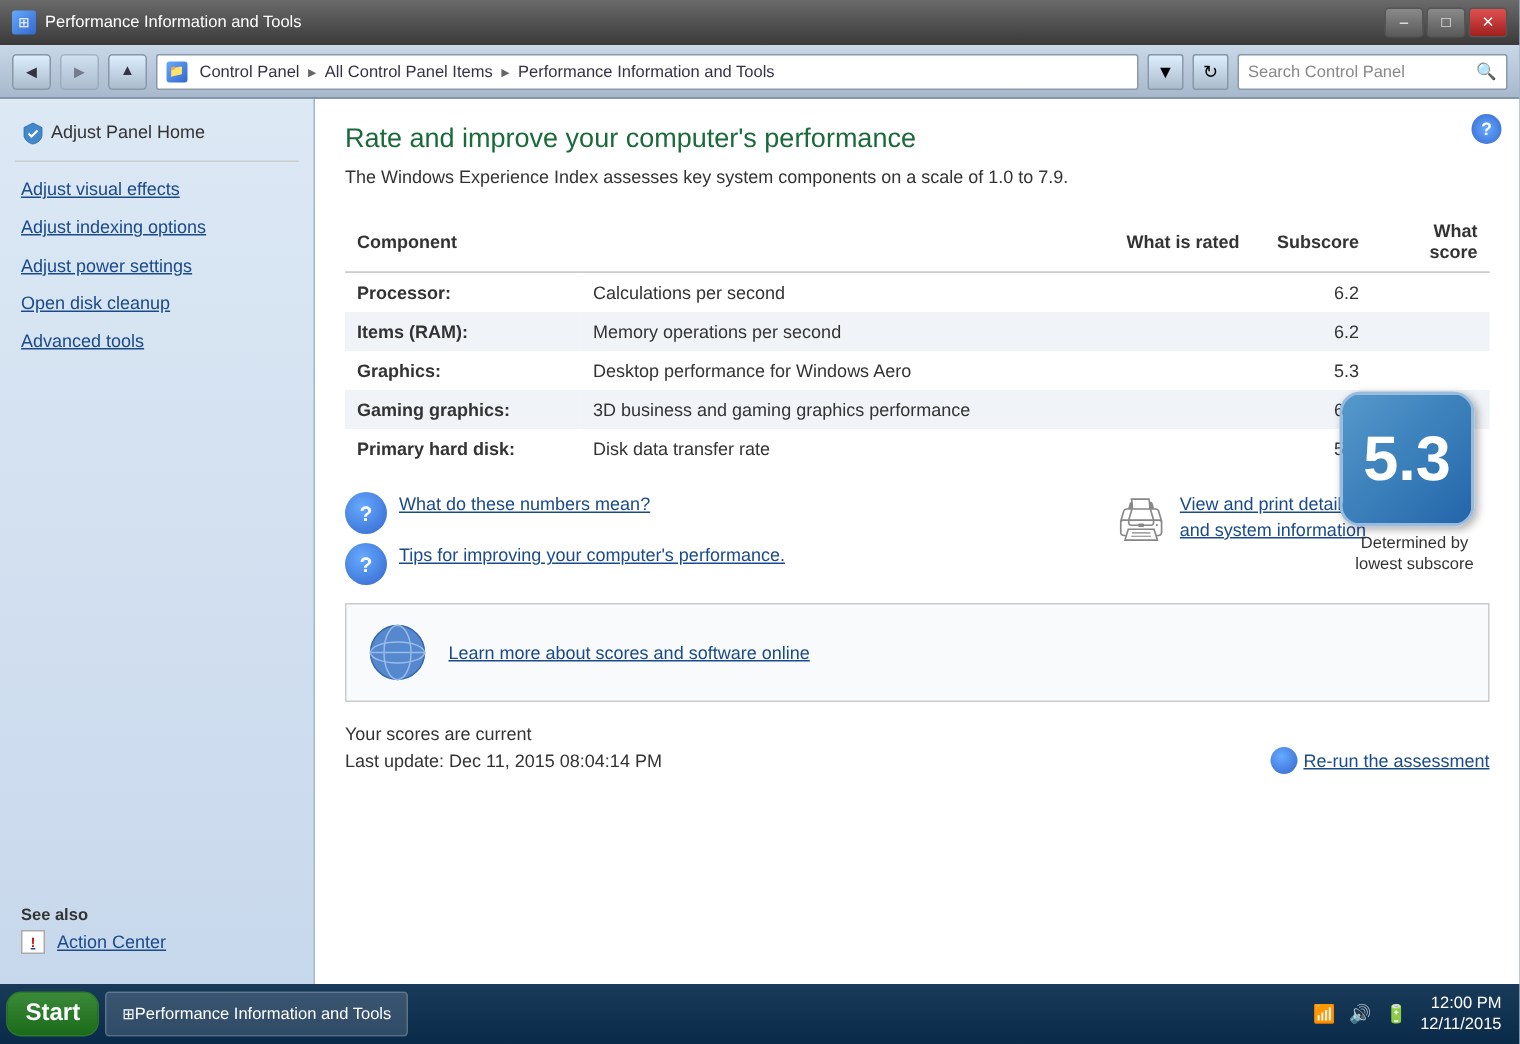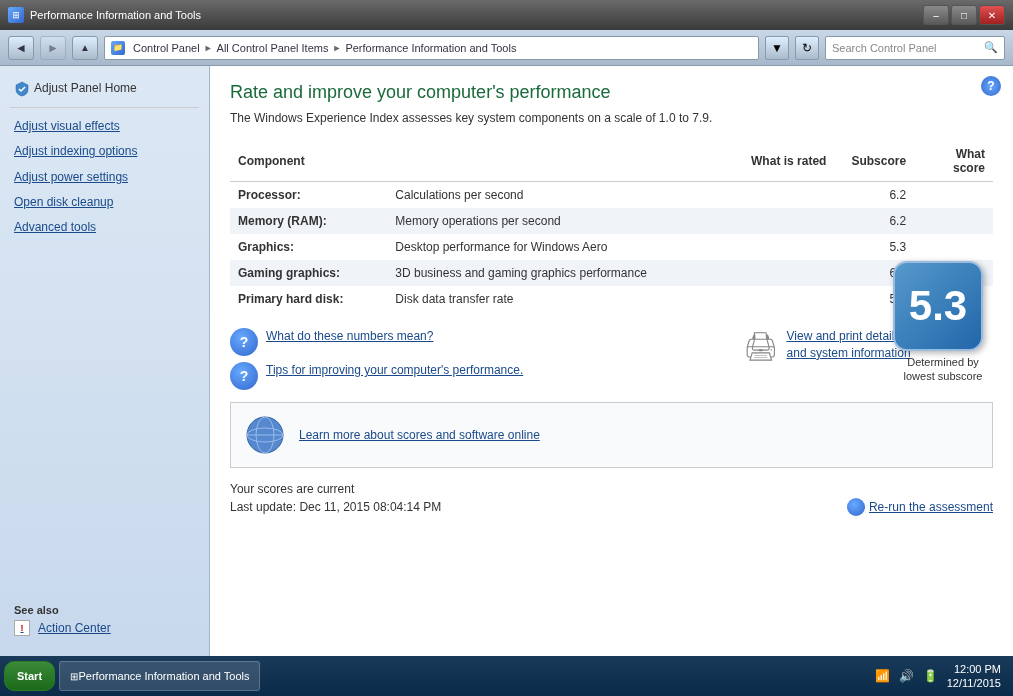--- a/index.html
+++ b/index.html
@@ -369,21 +369,21 @@
       align-items: center;
       padding: 0 4px;
       gap: 4px;
     }
     .start-btn {
       background: linear-gradient(to bottom, #3a8a3a, #1a6a1a);
       border: 1px solid #2a7a2a;
       border-radius: 10px;
       padding: 4px 12px;
       color: white;
-      font-size: 11px;
+      font-size: 16px;
       font-weight: bold;
       cursor: pointer;
       height: 30px;
     }
     .taskbar-item {
       background: rgba(255,255,255,0.15);
       border: 1px solid rgba(255,255,255,0.2);
       border-radius: 3px;
       padding: 3px 10px;
       color: white;
@@ -537,21 +537,21 @@
         </tr>
       </thead>
       <tbody>
         <tr>
           <td class="bold">Processor:</td>
           <td>Calculations per second</td>
           <td class="right">6.2</td>
           <td class="right"></td>
         </tr>
         <tr>
-          <td class="bold">Memory (RAM):</td>
+          <td class="bold">Items (RAM):</td>
           <td>Memory operations per second</td>
           <td class="right">6.2</td>
           <td class="right"></td>
         </tr>
         <tr>
           <td class="bold">Graphics:</td>
           <td>Desktop performance for Windows Aero</td>
           <td class="right">5.3</td>
           <td class="right"></td>
         </tr>

